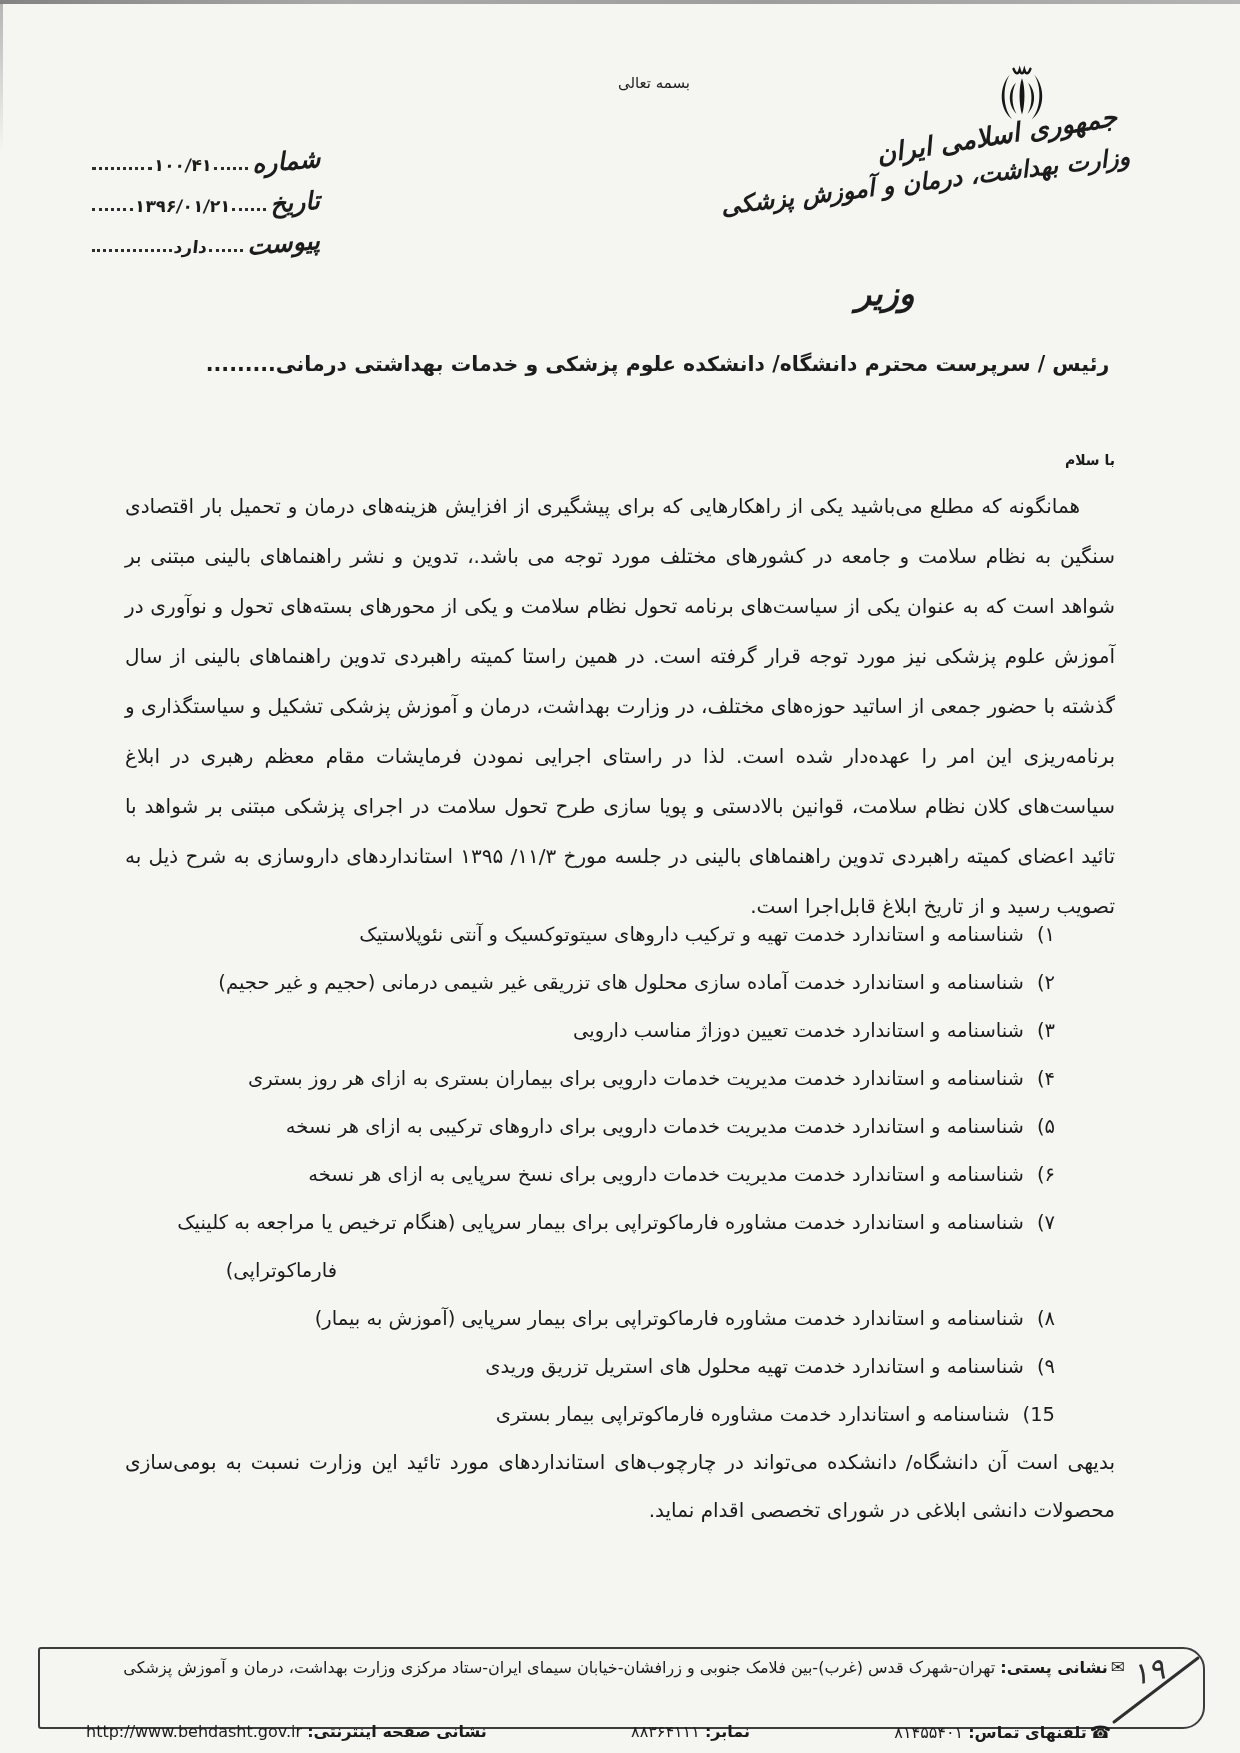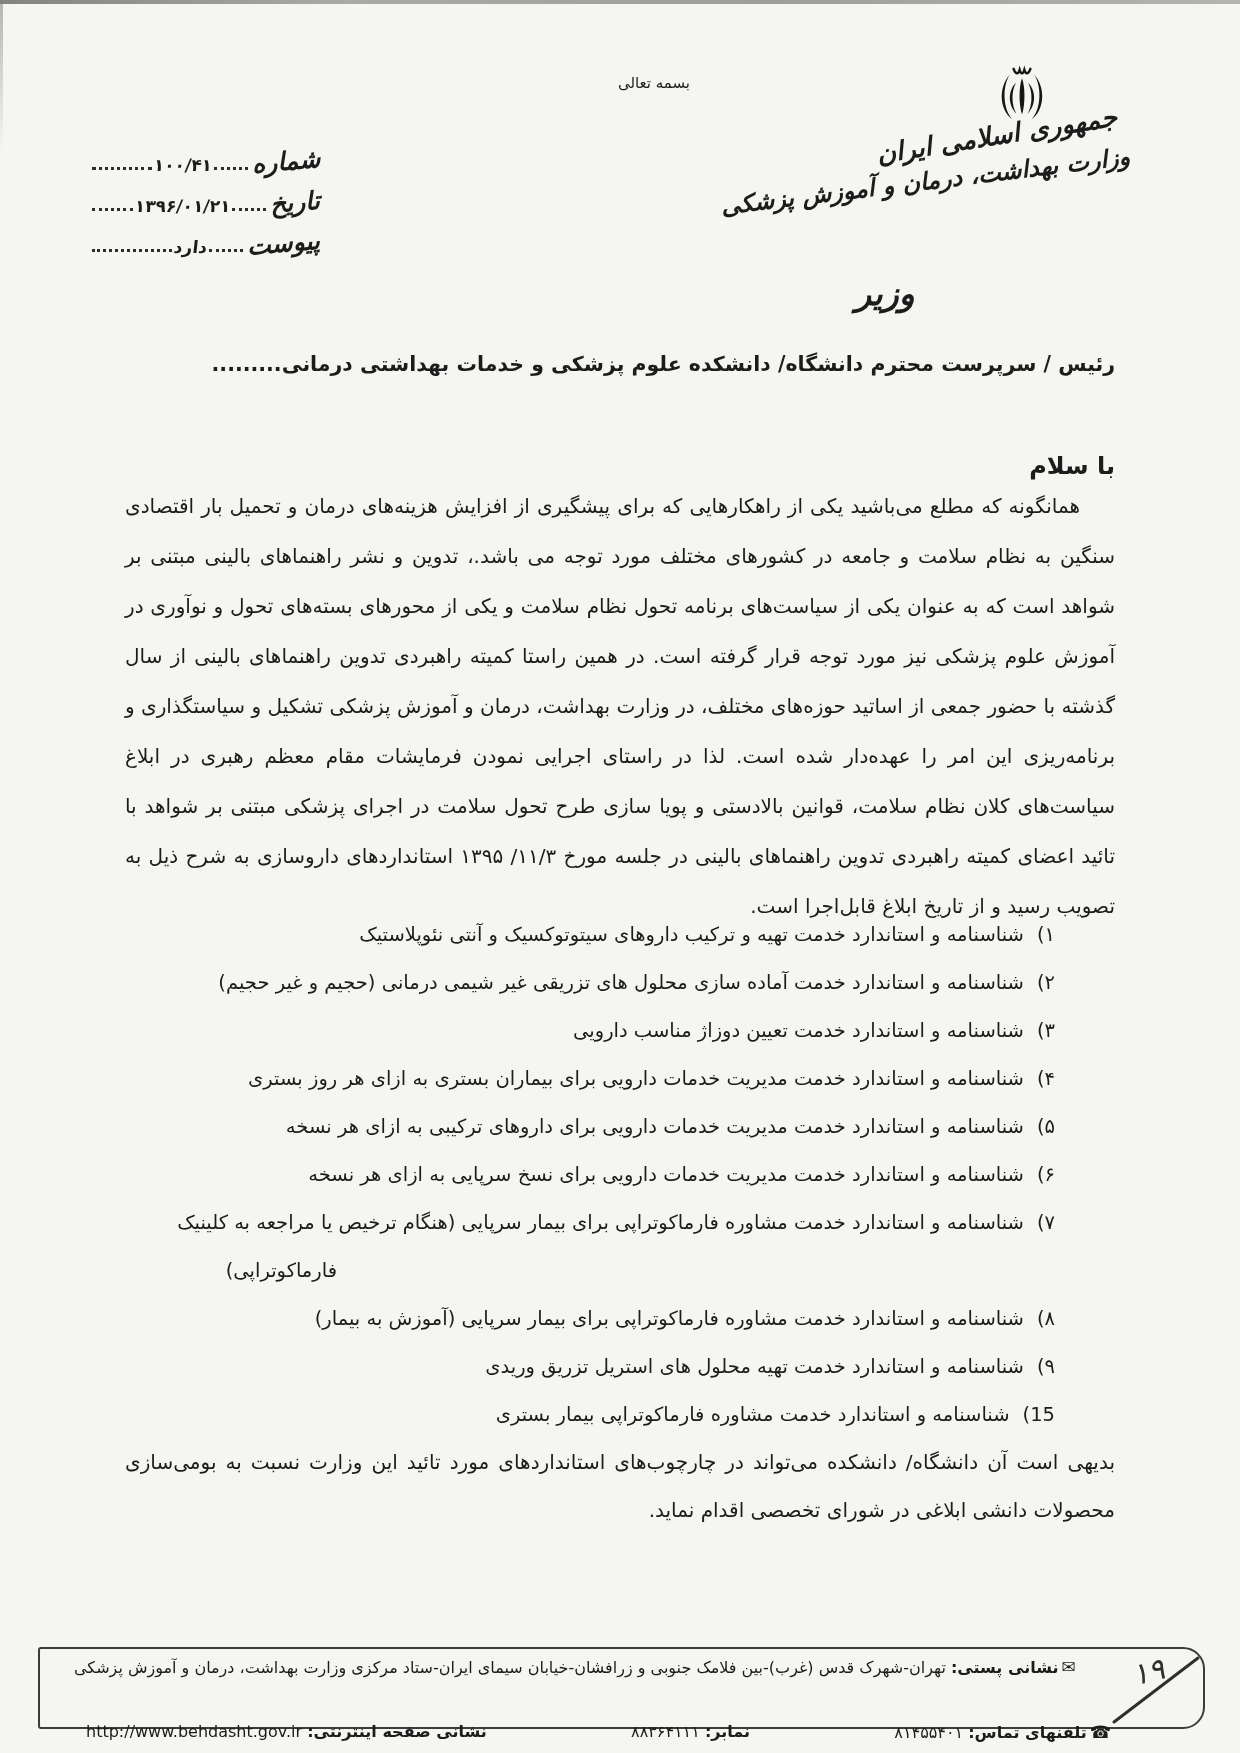--- a/index.html
+++ b/index.html
@@ -37,39 +37,39 @@
   .meta-label { font-weight:bold; font-style:italic; font-size:25px; line-height:30px;
     transform:rotate(-5deg); padding-left:4px; }
   .meta-value { font-weight:bold; font-size:17px; line-height:24px;
     display:inline-block; transform:skewX(-6deg); padding:0 2px; }
   .dots { border-bottom:3px dotted #2e2e2e; margin-bottom:7px; }
   .dots-a { width:34px; } .dots-b { flex:1 1 auto; min-width:10px; }
 
   .minister { left:822px; top:274px; width:126px; text-align:center;
     font-weight:bold; font-style:italic; font-size:33px; }
 
-  .addressee { right:125px; top:352px; width:915px; direction:rtl; text-align:right;
+  .addressee { right:125px; top:352px; width:915px; direction:rtl; text-align:center;
     font-weight:bold; font-size:20.5px; }
-  .salutation { right:125px; top:452px; direction:rtl; font-weight:bold; font-size:24px; }
+  .salutation { right:125px; top:452px; direction:rtl; font-weight:bold; font-size:14px; }
 
   .body-par { right:125px; left:125px; top:481px; direction:rtl;
     text-align:justify; font-size:20px; line-height:50px; text-indent:35px; }
 
   .std-list { right:185px; left:130px; top:911px; direction:rtl; font-size:19.5px; }
   .list-item { line-height:48px; }
   .item-number { padding-left:13px; }
   .item-line2 { padding-right:718px; line-height:48px; white-space:nowrap; }
 
   .closing { right:125px; left:125px; top:1438px; direction:rtl;
     text-align:justify; font-size:20px; line-height:48px; }
 
   
   .footer-box { left:38px; top:1647px; width:1167px; height:82px;
     border:2px solid #3c3c3c; border-radius:3px 22px 22px 3px; }
-  .footer-line1 { direction:rtl; text-align:left; padding:8px 78px 0 20px;
+  .footer-line1 { direction:rtl; text-align:right; padding:8px 78px 0 20px;
     font-size:16px; white-space:nowrap;margin-left:14px; }
   .footer-line2 { direction:rtl; display:flex; justify-content:space-between;
     padding:9px 92px 0 46px; font-size:16px; }
   .footer-seg { white-space:nowrap;margin-top:36px; }
   .f-icon { font-size:17px; padding-left:3px; }
   .url { direction:ltr; unicode-bidi:embed; }
   .page-mark-wrap { left:1104px; top:1640px; width:104px; height:92px; }
   .page-mark-text { position:absolute; left:28px; top:14px; font-size:30px;
     font-style:italic; color:#2f2f2f; transform:rotate(-14deg); }
 </style>

